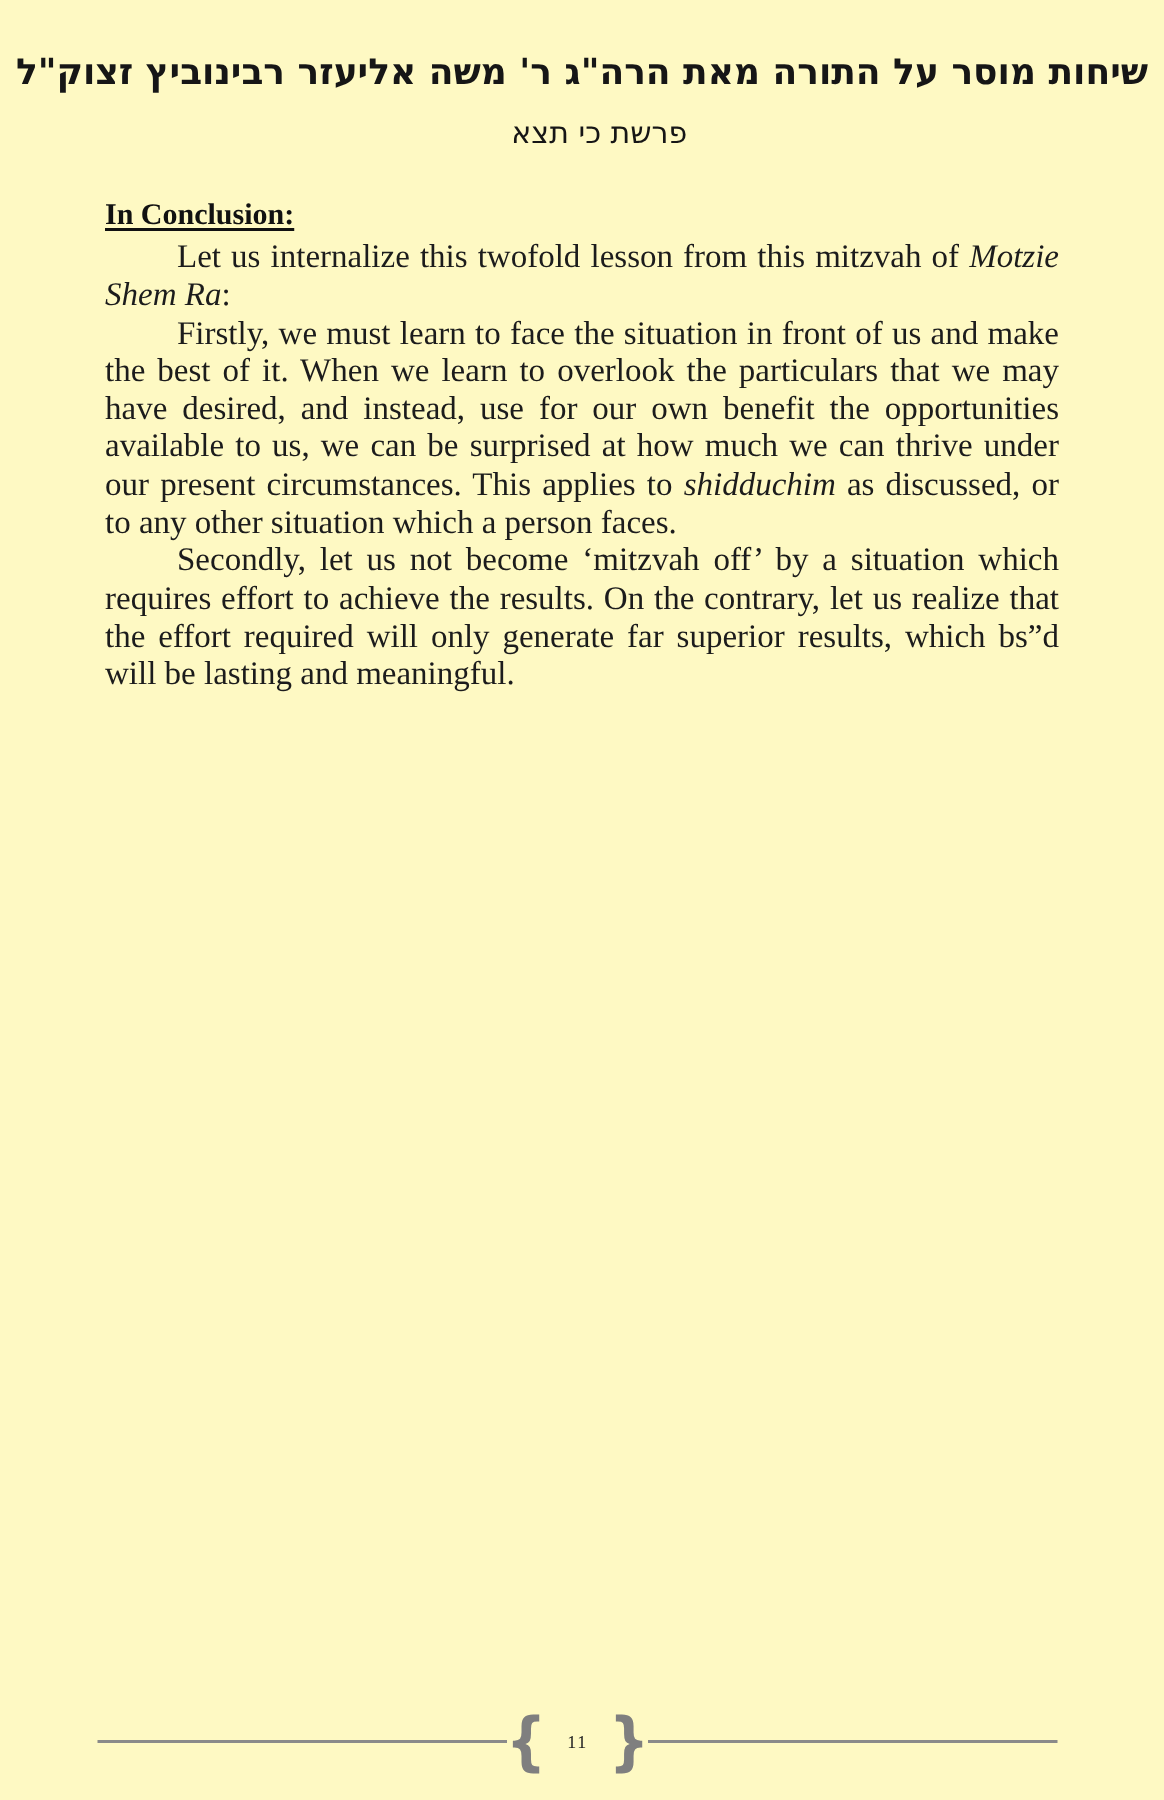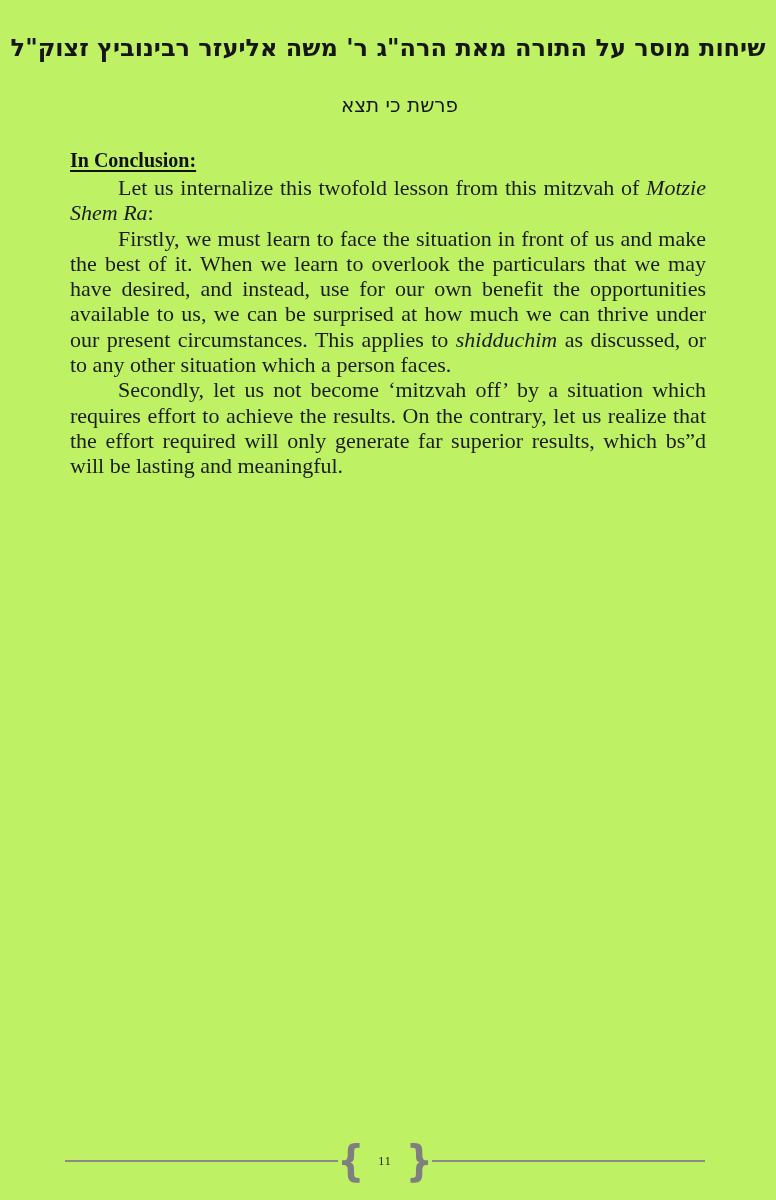--- a/index.html
+++ b/index.html
@@ -5,21 +5,21 @@
   html, body {
     margin: 0;
     padding: 0;
     background: #ffffff;
   }
   .page {
     position: relative;
     width: 776px;
     height: 1200px;
     margin: 0 auto;
-    background: #bef264;
+    background: #fef9c3;
     color: #1c1c1c;
     font-family: "Liberation Serif", "DejaVu Serif", serif;
     overflow: hidden;
   }
   
   .page-header {
     padding-top: 32px;
     text-align: center;
   }
   .hebrew-title {
@@ -29,21 +29,21 @@
     font-size: 24px;
     line-height: 32px;
     color: #161616;
   }
   .hebrew-subtitle {
     direction: rtl;
     font-family: "DejaVu Serif", "DejaVu Sans", serif;
     font-weight: normal;
     font-size: 20px;
     line-height: 26px;
-    margin-top: 28px;
+    margin-top: 11px;
     color: #161616;
     padding-left: 23px;
   }
   
   .doc-body {
     margin: 31px 70px 11px 70px;
     width: 636px;
   }
   .section-heading {
     font-size: 20px;

